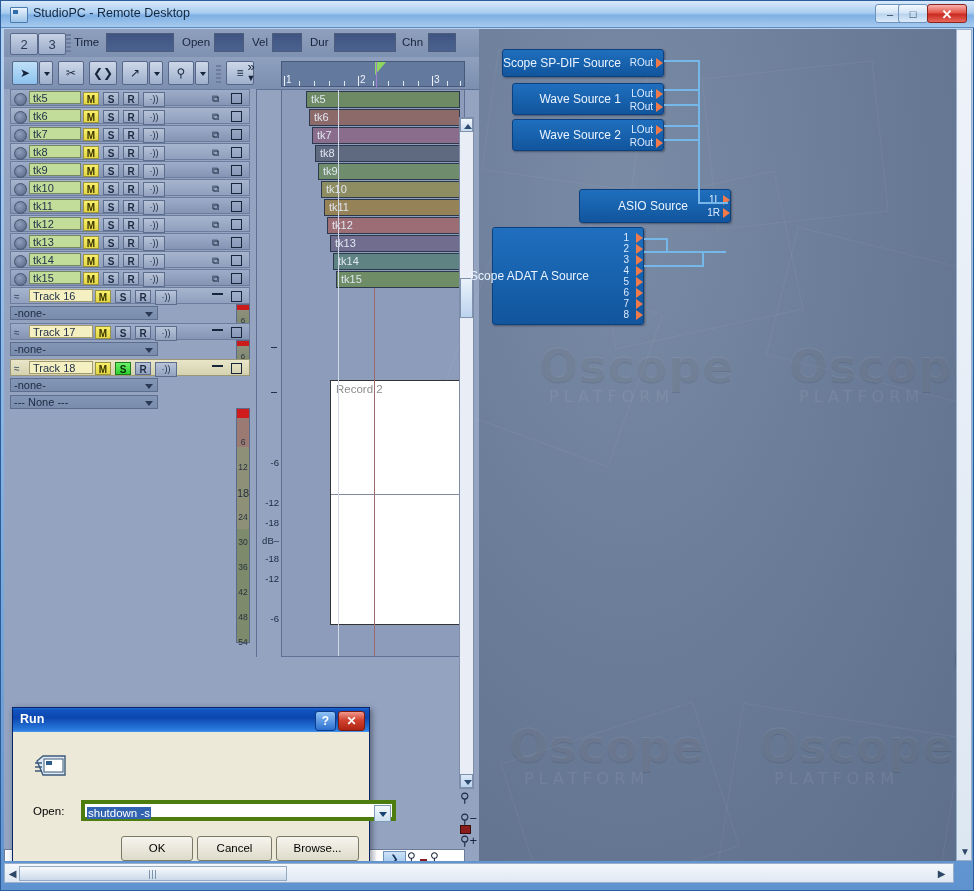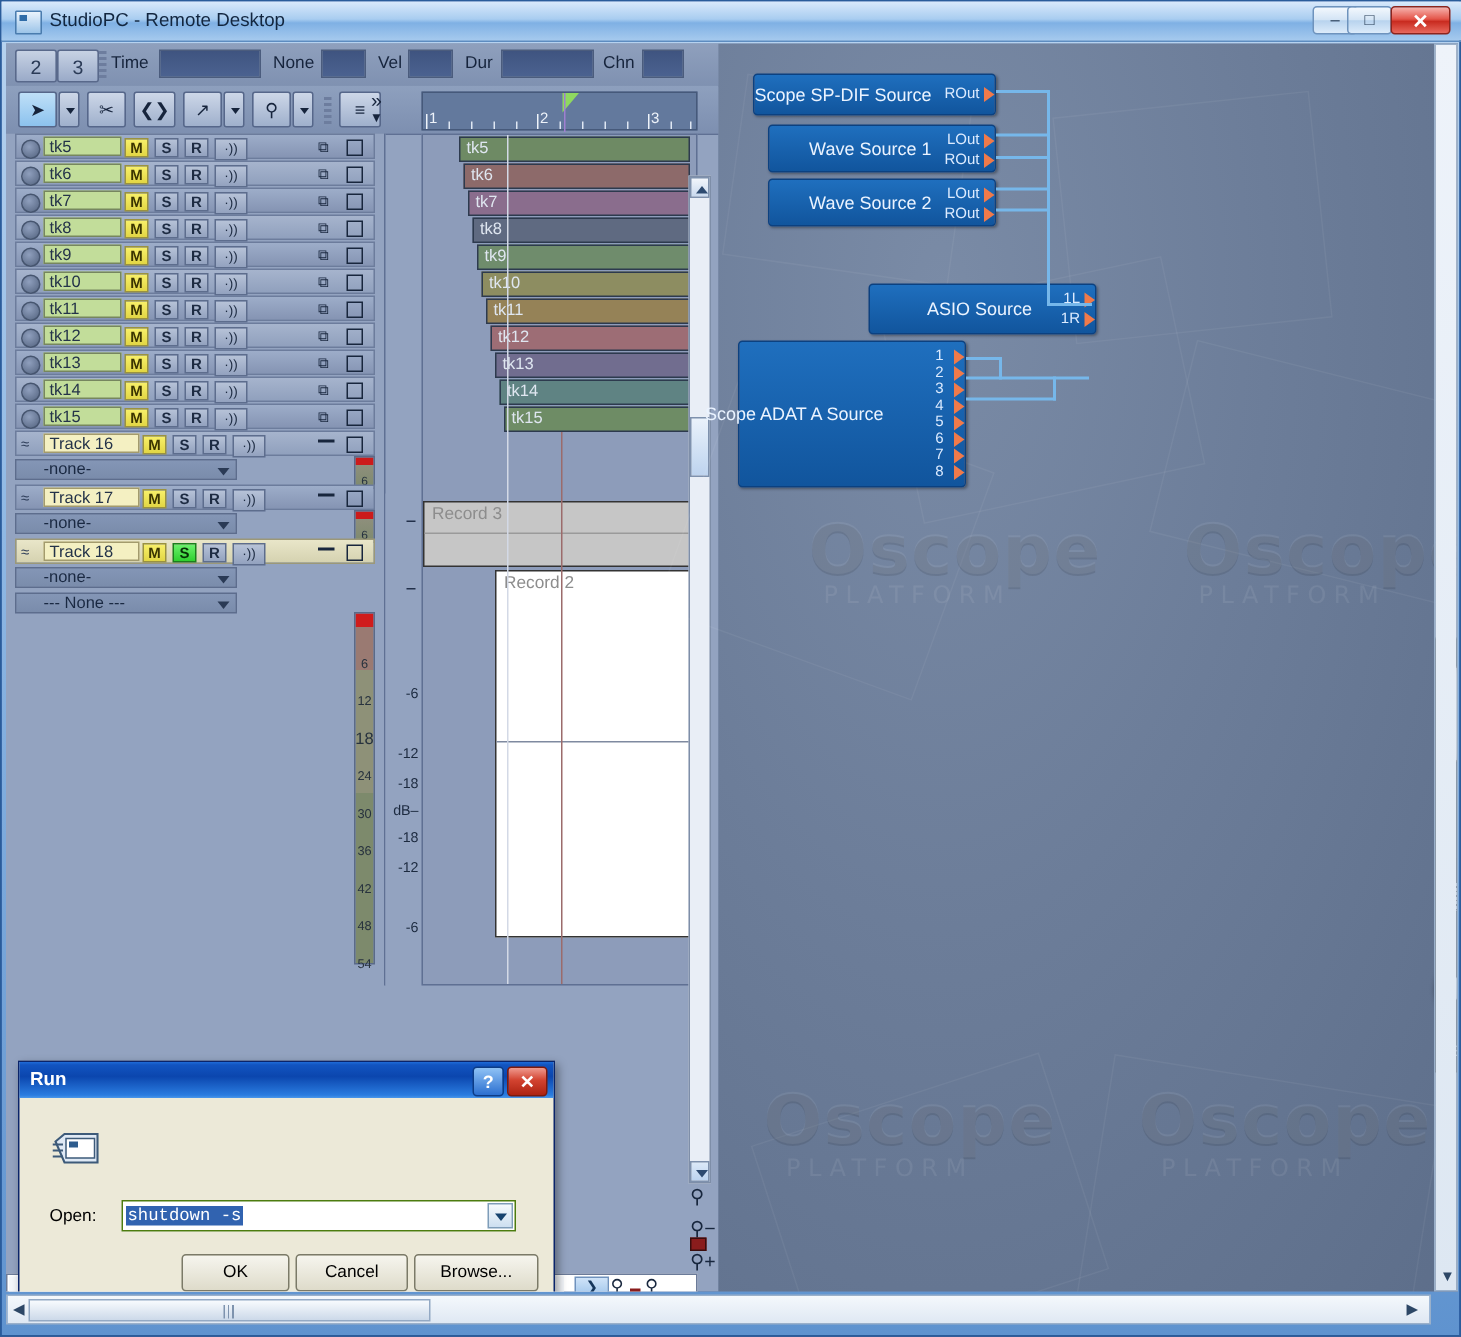--- a/index.html
+++ b/index.html
@@ -85,21 +85,21 @@
      line-height:13px;text-align:center;border:1px solid #5d6d8d;box-sizing:border-box;
      background:linear-gradient(180deg,#b7c3d8,#93a2bf);color:#1d2b42;}
   .tbtn2.m{background:linear-gradient(180deg,#f8f06a,#e2d644);border-color:#9a9240;color:#3a3400;}
   .tbtn2.s-on{background:linear-gradient(180deg,#6df06d,#2fd02f);border-color:#1d7d1d;color:#063006;}
   .tmon{position:absolute;top:2px;width:20px;height:13px;border:1px solid #5d6d8d;
      background:linear-gradient(180deg,#b7c3d8,#93a2bf);font-size:9px;line-height:13px;text-align:center;color:#1d2b42;}
   .ticonA{position:absolute;right:26px;top:3px;width:11px;height:11px;color:#18263d;font-size:10px;line-height:11px;}
   .ticonB{position:absolute;right:7px;top:3px;width:11px;height:11px;border:1.5px solid #18263d;box-sizing:border-box;}
   .combo{position:absolute;left:6px;width:148px;height:14px;border:1px solid #5d6d8d;
      background:linear-gradient(180deg,#8496b6,#7a8cab);box-sizing:border-box;
-     font-size:11px;color:#1a2942;line-height:13px;padding-left:18px;}
+     font-size:11px;color:#1a2942;line-height:13px;padding-left:3px;}
   .combo:after{content:"";position:absolute;right:4px;top:5px;border-left:4px solid transparent;
      border-right:4px solid transparent;border-top:5px solid #2a3a55;}
   .minimeter{position:absolute;width:14px;border:1px solid #5a6a88;box-sizing:border-box;
      background:linear-gradient(180deg,#cc1b1b 0 5px,#8e8f7c 5px,#7e8a6e 100%);}
   .mnum{position:absolute;width:14px;text-align:center;font-size:8px;color:#25313f;}
   
   #bigmeter{position:absolute;left:232px;top:379px;width:14px;height:235px;
      border:1px solid #5a6a88;box-sizing:border-box;
      background:linear-gradient(180deg,#d01c1c 0 9px,#9a7a72 9px 38px,#8e9178 38px 120px,#7d8a6c 120px 100%);}
   
@@ -173,22 +173,22 @@
   #run-title{position:absolute;left:7px;top:4px;font-size:12.5px;font-weight:bold;color:#ffffff;}
   #run-help{position:absolute;right:33px;top:3px;width:19px;height:18px;border-radius:3px;
      background:linear-gradient(180deg,#8fc2f5,#2b6fd0);border:1px solid #0d3c86;
      color:#fff;font-size:12px;font-weight:bold;text-align:center;line-height:18px;}
   #run-close{position:absolute;right:4px;top:3px;width:25px;height:18px;border-radius:3px;
      background:linear-gradient(180deg,#f09a8e,#d24330 45%,#ad2312);border:1px solid #7d1a0d;
      color:#fff;font-size:12px;font-weight:bold;text-align:center;line-height:18px;}
   #run-icon{position:absolute;left:22px;top:45px;width:32px;height:28px;}
   #run-text{position:absolute;left:65px;top:42px;width:272px;font-size:11.5px;color:#000;line-height:15px;}
   #run-openlbl{position:absolute;left:20px;top:97px;font-size:11.5px;color:#000;}
-  #run-input{position:absolute;left:68px;top:92px;width:263px;height:21px;background:#fff;
-     border:1px solid #4d7c0f;box-sizing:border-box;font-family:Liberation Mono, monospace;}
+  #run-input{position:absolute;left:68px;top:92px;width:315px;height:21px;background:#fff;
+     border:4px solid #4d7c0f;box-sizing:border-box;}
   #run-val{position:absolute;left:2px;top:3px;font-size:11.5px;color:#fff;background:#3163b0;padding:0 1px;}
   #run-arrow{position:absolute;right:1px;top:1px;width:17px;height:17px;
      background:linear-gradient(180deg,#f6fafd,#cddff0);border:1px solid #7f9db9;box-sizing:border-box;}
   #run-arrow:after{content:"";position:absolute;left:4px;top:6px;border-left:4px solid transparent;
      border-right:4px solid transparent;border-top:5px solid #17436e;}
   .dlgbtn{position:absolute;top:128px;height:23px;background:linear-gradient(180deg,#f6f5ee,#dedbca);
      border:1px solid #7b7a68;border-radius:3px;font-size:11.5px;color:#000;text-align:center;line-height:22px;}
   
   #outer-hsb{position:absolute;left:3px;top:862px;width:950px;height:20px;
      background:linear-gradient(180deg,#f4f8fc,#dfe8f3);border:1px solid #9ab0ca;box-sizing:border-box;}
@@ -225,21 +225,21 @@
       <div id="daw-infobar">
         <div class="triobtn" id="trio2">
           <span>2</span>
         </div>
         <div class="triobtn" id="trio3">
           <span>3</span>
         </div>
         <div class="dotgrip" style="left:62px"></div>
         <div class="ilabel" style="left:70px">Time</div>
         <div class="ifield" style="left:102px;width:68px"></div>
-        <div class="ilabel" style="left:178px">None</div>
+        <div class="ilabel" style="left:178px">Open</div>
         <div class="ifield" style="left:210px;width:30px"></div>
         <div class="ilabel" style="left:248px">Vel</div>
         <div class="ifield" style="left:268px;width:30px"></div>
         <div class="ilabel" style="left:306px">Dur</div>
         <div class="ifield" style="left:330px;width:62px"></div>
         <div class="ilabel" style="left:398px">Chn</div>
         <div class="ifield" style="left:424px;width:28px"></div>
       </div>
 
       <div id="daw-toolbar">
@@ -468,24 +468,20 @@
           <div class="clip" style="left: 27px; top: 19px; width: 151px; background: rgb(141, 106, 106);">tk6</div>
           <div class="clip" style="left: 30px; top: 37px; width: 148px; background: rgb(138, 109, 141);">tk7</div>
           <div class="clip" style="left: 33px; top: 55px; width: 145px; background: rgb(95, 106, 129);">tk8</div>
           <div class="clip" style="left: 36px; top: 73px; width: 142px; background: rgb(111, 140, 108);">tk9</div>
           <div class="clip" style="left: 39px; top: 91px; width: 139px; background: rgb(141, 141, 97);">tk10</div>
           <div class="clip" style="left: 42px; top: 109px; width: 136px; background: rgb(149, 130, 87);">tk11</div>
           <div class="clip" style="left: 45px; top: 127px; width: 133px; background: rgb(157, 109, 117);">tk12</div>
           <div class="clip" style="left: 48px; top: 145px; width: 130px; background: rgb(113, 109, 143);">tk13</div>
           <div class="clip" style="left: 51px; top: 163px; width: 127px; background: rgb(95, 131, 131);">tk14</div>
           <div class="clip" style="left: 54px; top: 181px; width: 124px; background: rgb(110, 140, 101);">tk15</div>
-          <div class="recblk" style="top: 244px; width: 180px; height: 44px; background: rgb(198, 198, 198);">
-            <div class="reclbl">Record 3</div>
-            <div style="position: absolute; left: 0px; top: 20px; width: 180px; height: 1px; background: rgb(154, 154, 154);"></div>
-          </div>
           <div class="recblk" style="top: 290px; width: 180px; height: 245px; background: rgb(255, 255, 255); margin-left: 48px;">
             <div class="reclbl">Record 2</div>
             <div style="position: absolute; left: 0px; top: 113px; width: 180px; height: 1px; background: rgb(127, 138, 160);"></div>
           </div>
           <div style="position: absolute; left: 56px; top: 0px; width: 1px; height: 568px; background: rgb(211, 217, 230);"></div>
           <div style="position: absolute; left: 92px; top: 198px; width: 1px; height: 370px; background: rgb(155, 107, 107);"></div>
         </div>
 
       <div id="arr-scroll">
         <div class="sbbtn" style="top:0">

